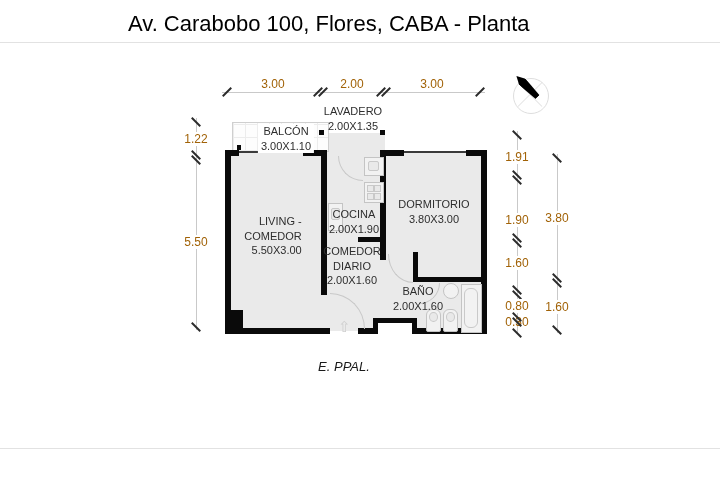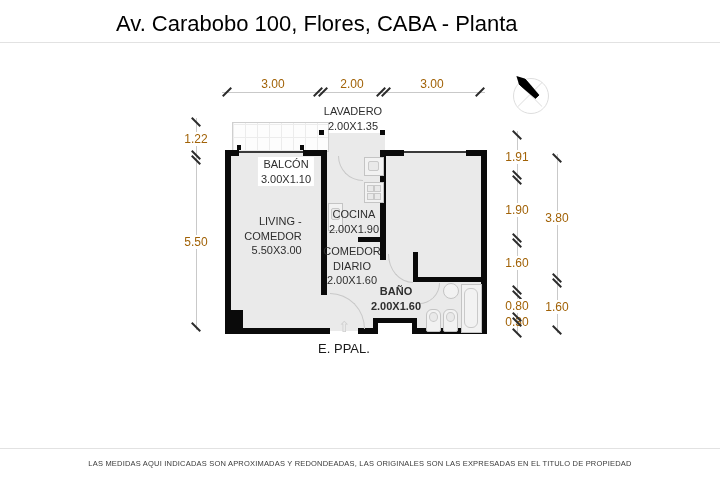--- a/index.html
+++ b/index.html
@@ -1,19 +1,19 @@
 <!DOCTYPE html>
 <html><head>
 <meta charset="utf-8">
 <style>
   html,body{margin:0;padding:0;background:#fff;}
   .page{position:relative;width:720px;height:480px;background:#ffffff;overflow:hidden;
         font-family:"Liberation Sans", sans-serif;}
   .hr{position:absolute;left:0;width:720px;height:1px;background:#e2e2e2;}
-  .title{position:absolute;top:11px;left:116px;width:400px;text-align:center;
+  .title{position:absolute;top:11px;left:128px;width:400px;text-align:center;
          font-size:22px;color:#000;white-space:nowrap;}
   .footer{position:absolute;top:459px;left:0;width:720px;text-align:center;
           font-size:7.5px;color:#3a3a3a;letter-spacing:.2px;}
   
   .floor{position:absolute;background:#eaeaea;}
   .wall{position:absolute;background:#0a0a0a;}
   .win{position:absolute;background:#3a3a3a;}
   .whitecover{position:absolute;background:#ffffff;}
   .arc{position:absolute;border:0 solid #c8c8c8;}
   .arc-bl{border-left-width:1px;border-bottom-width:1px;border-bottom-left-radius:100%;}
@@ -111,45 +111,49 @@
     <div class="fx-inner" style="left:2px;top:2px;width:7px;height:8px;border-radius:50%;"></div>
   </div>
   <div class="fx" style="left:443px;top:309px;width:13px;height:21px;border-radius:6px 6px 2px 2px;">
     <div class="fx-inner" style="left:2px;top:2px;width:7px;height:8px;border-radius:50%;"></div>
   </div>
 
   <div class="roomlabel" style="left:353px;top:104px;">
     <div>LAVADERO</div>
     <div>2.00X1.35</div>
   </div>
-  <div class="roomlabel boxed" style="left:286px;top:124px;margin-top:33px;">
+  <div class="roomlabel boxed" style="left:286px;top:124px;">
     <div>BALCÓN</div>
     <div>3.00X1.10</div>
   </div>
   <div class="roomlabel" style="left:273px;top:214px;text-align:right;">
     <div>LIVING -</div>
     <div>COMEDOR</div>
     <div>5.50X3.00</div>
   </div>
   <div class="roomlabel" style="left:354px;top:207px;">
     <div>COCINA</div>
     <div>2.00X1.90</div>
   </div>
   <div class="roomlabel" style="left:352px;top:244px;">
     <div>COMEDOR</div>
     <div>DIARIO</div>
     <div>2.00X1.60</div>
   </div>
-  <div class="roomlabel" style="left:396px;top:284px;font-weight:bold;">
+  <div class="roomlabel" style="left:434px;top:197px;">
+    <div>DORMITORIO</div>
+    <div>3.80X3.00</div>
+  </div>
+  <div class="roomlabel" style="left:418px;top:284px;">
     <div>BAÑO</div>
     <div>2.00X1.60</div>
   </div>
 
   <div class="uparrow" style="left:338px;top:318px;">⇧</div>
-  <div class="eppal" style="left:344px;top:341px;">E. PPAL.</div>
+  <div class="eppal" style="left:344px;top:359px;font-style:italic;">E. PPAL.</div>
 
   <div class="compass-line" style="transform:rotate(45deg);"></div>
   <div class="compass-line" style="transform:rotate(-45deg);"></div>
   <div class="compass-circle"></div>
   <div class="compass-needle"></div>
 
   <div class="dim" style="left:222px;top:92px;width:263px;height:1px;"></div>
   <div class="tick h" style="left:221px;top:91px;"></div>
   <div class="tick h" style="left:312px;top:91px;"></div>
   <div class="tick h" style="left:317px;top:91px;"></div>
@@ -170,32 +174,31 @@
 
   <div class="dim" style="left:517px;top:131px;width:1px;height:203px;"></div>
   <div class="tick v" style="left:511px;top:134px;"></div>
   <div class="tick v" style="left:511px;top:174px;"></div>
   <div class="tick v" style="left:511px;top:179px;"></div>
   <div class="tick v" style="left:511px;top:237px;"></div>
   <div class="tick v" style="left:511px;top:242px;"></div>
   <div class="tick v" style="left:511px;top:289px;"></div>
   <div class="tick v" style="left:511px;top:294px;"></div>
   <div class="dimlabel" style="left:517px;top:157px;">1.91</div>
-  <div class="dimlabel" style="left:517px;top:210px;">1.90</div>
+  <div class="dimlabel" style="left:517px;top:220px;">1.90</div>
   <div class="dimlabel" style="left:517px;top:263px;">1.60</div>
   <div class="dimlabel" style="left:517px;top:306px;">0.80</div>
   <div class="dimlabel clear" style="left:517px;top:322px;">0.30</div>
   <div class="tick v" style="left:511px;top:316px;"></div>
   <div class="tick v" style="left:511px;top:321px;"></div>
   <div class="tick v" style="left:511px;top:332px;"></div>
 
   <div class="dim" style="left:557px;top:154px;width:1px;height:179px;"></div>
   <div class="tick v" style="left:551px;top:157px;"></div>
   <div class="tick v" style="left:551px;top:277px;"></div>
   <div class="tick v" style="left:551px;top:282px;"></div>
   <div class="tick v" style="left:551px;top:329px;"></div>
   <div class="dimlabel" style="left:557px;top:218px;">3.80</div>
   <div class="dimlabel" style="left:557px;top:307px;">1.60</div>
 
   <div class="hr" style="top:448px;"></div>
-  <div class="footer">LAS MEDIDAS AQUI INDICADAS SON APROXIMADAS Y REDONDEADAS, LAS ORIGINALES SON LAS EXPRESADAS EN EL TITULO DE PROPIEDAD</div>
 
 </div>
 
 </body></html>

